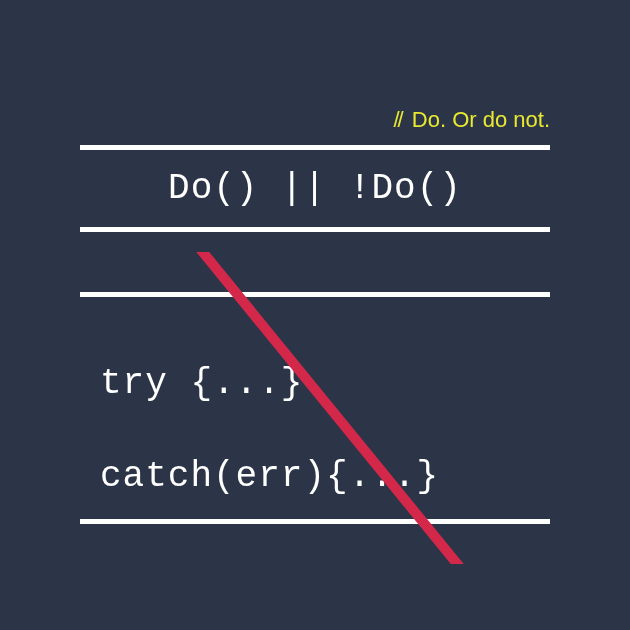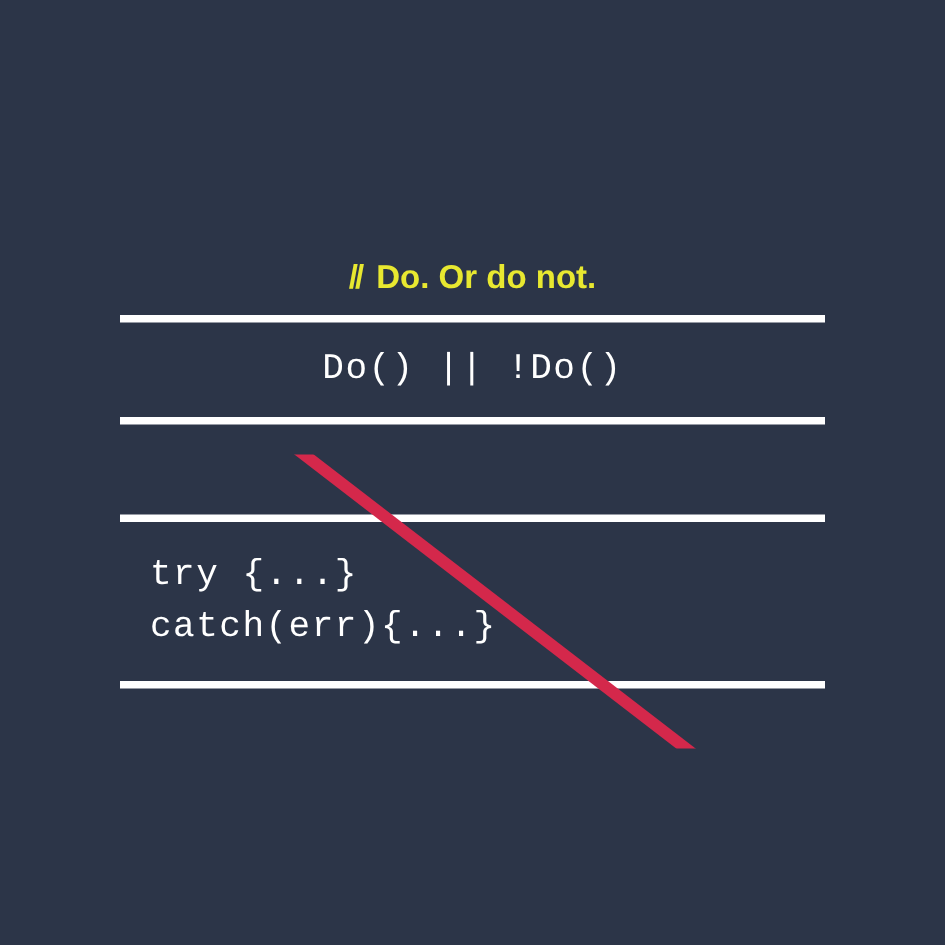--- a/index.html
+++ b/index.html
@@ -17,48 +17,49 @@
       justify-content: center;
       padding: 40px 80px;
       font-family: 'Courier New', Courier, monospace;
     }
     .section {
       width: 100%;
       position: relative;
     }
     .comment {
       color: #e8e830;
-      font-weight: bold;
+      font-weight: normal;
       font-size: 22px;
-      text-align: center;
+      text-align: right;
       margin-bottom: 12px;
       font-family: Arial, Helvetica, sans-serif;
     }
     .comment .slashes {
       letter-spacing: -2px;
       margin-right: 4px;
     }
     .hr-line {
       border: none;
       height: 5px;
       background: #ffffff;
       width: 100%;
     }
     .code-block {
       color: #ffffff;
-      font-size: 24px;
+      font-size: 36px;
       padding: 18px 20px;
       font-weight: normal;
       letter-spacing: 1px;
     }
     .code-block.centered {
       text-align: center;
     }
     .code-line {
       padding: 4px 0;
+      margin-top: 44px;
     }
     .spacer {
       height: 60px;
     }
     .strike-container {
       position: relative;
     }
     .strike-svg {
       position: absolute;
       top: -40px;

